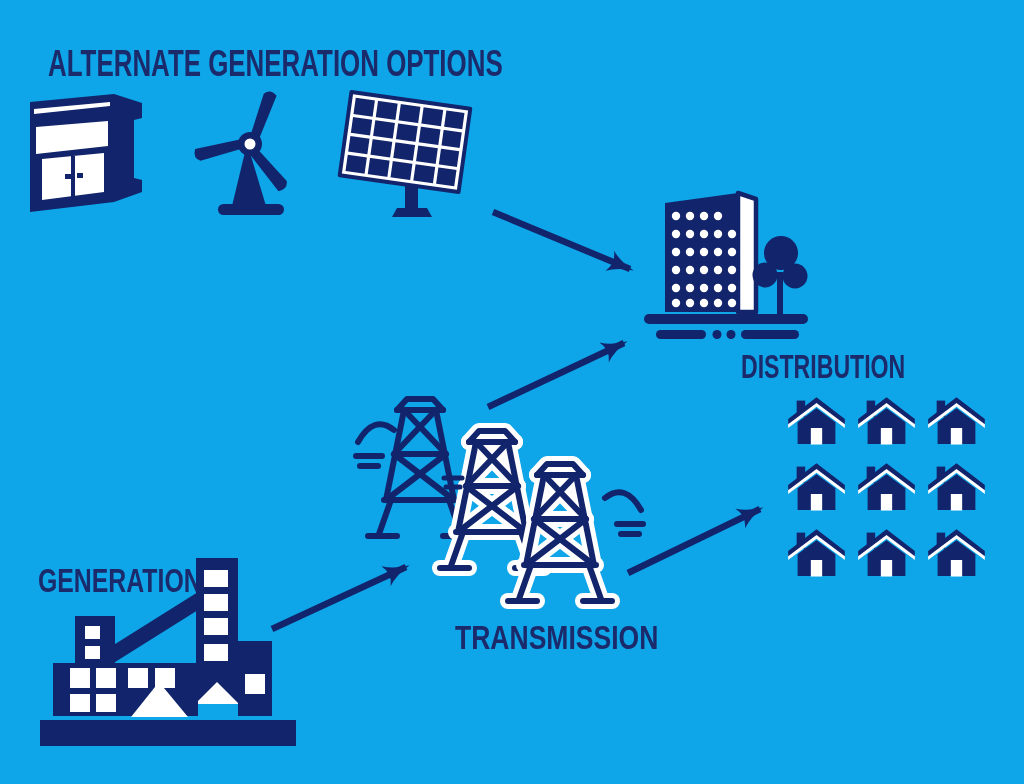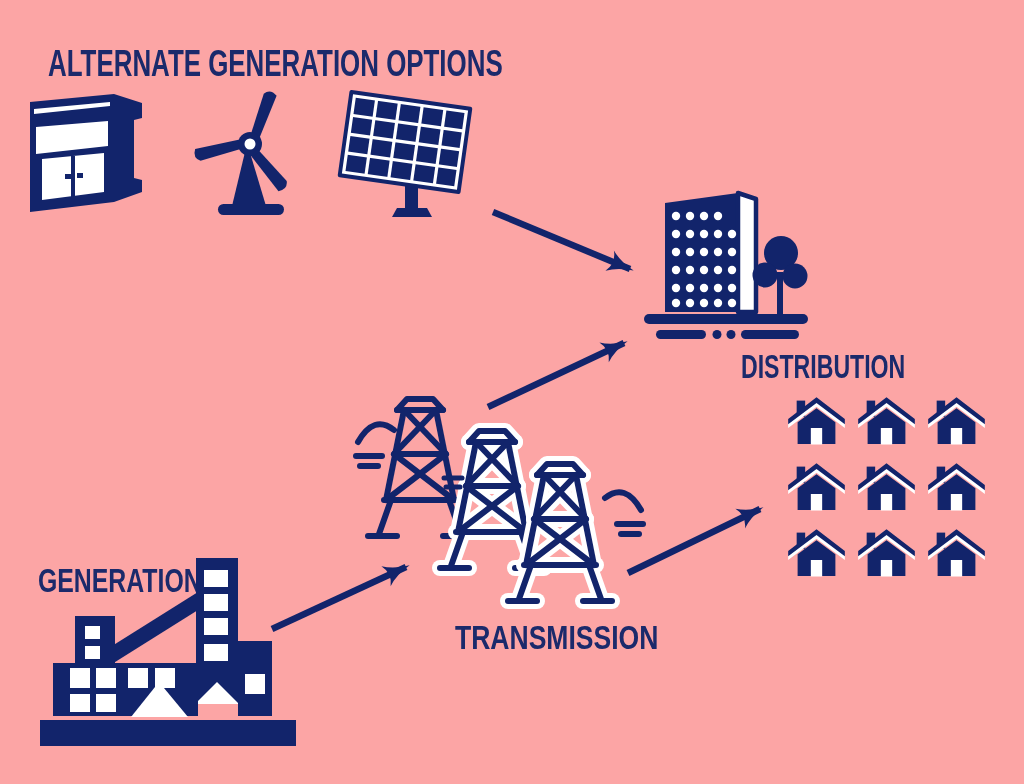--- a/index.html
+++ b/index.html
@@ -20,21 +20,21 @@
   #houses{
     position:absolute;left:788px;top:394px;
     display:grid;grid-template-columns:repeat(3,57px);grid-auto-rows:51px;
     column-gap:13px;row-gap:15px;
   }
   #arrow-layer{position:absolute;left:0;top:0;pointer-events:none;}
 </style>
 </head>
 <body>
 
-<div id="stage" style="background: #fca5a5;">
+<div id="stage" style="background: #0ea5e9;">
 
   <svg width="0" height="0" style="position:absolute" aria-hidden="true">
     <defs>
       <g id="house-sym">
         <polygon points="10,30 30,15 50,30 50,53 10,53" fill="var(--navy)"></polygon>
         <rect x="24" y="36" width="12" height="17.5" fill="#fff"></rect>
         <rect x="9" y="7" width="9" height="17" fill="var(--navy)"></rect>
         <polygon points="0,30.5 30,7 60,30.5 60,36 30,13.5 0,36" fill="#fff"></polygon>
         <polygon points="0,26.5 30,3.5 60,26.5 60,32 30,9.5 0,32" fill="var(--navy)"></polygon>
       </g>

